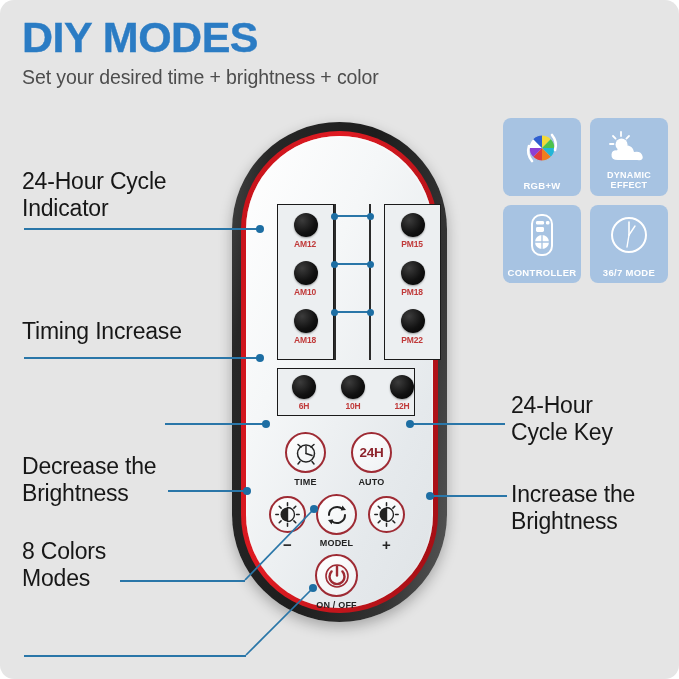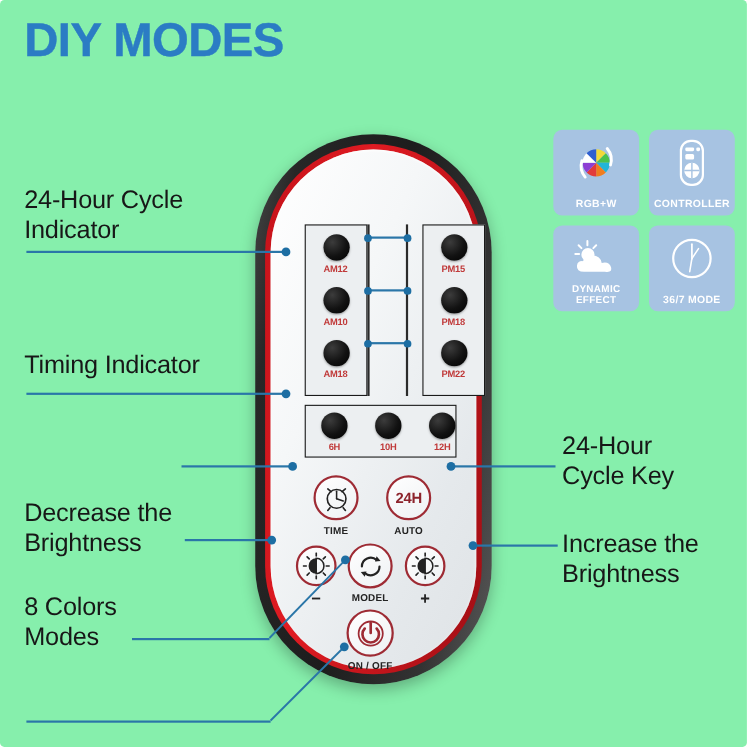--- a/index.html
+++ b/index.html
@@ -5,22 +5,22 @@
   * { box-sizing: border-box; margin: 0; padding: 0; }
   html, body {
     width: 679px; height: 679px;
     font-family: "Liberation Sans", sans-serif;
     background: #ffffff;
     overflow: hidden;
   }
   #root {
     position: relative;
     width: 679px; height: 679px;
-    background: #86efac;
-    border-radius: 4px;
+    background: #e5e5e5;
+    border-radius: 14px;
     overflow: hidden;
   }
 
   
   #header { position: absolute; left: 22px; top: 16px; }
   #title {
     font-size: 43px;
     font-weight: bold;
     letter-spacing: -0.5px;
     color: #2b7cc4;
@@ -192,20 +192,21 @@
   }
   .leader-diag { position: absolute; overflow: visible; }
 </style>
 </head>
 <body>
 
 <div id="root">
 
   <div id="header">
     <div id="title">DIY MODES</div>
+    <div id="subtitle">Set your desired time + brightness + color</div>
   </div>
 
   <div id="badges">
 
     <div class="badge">
       <div class="badge-icon">
         <svg width="40" height="40" viewBox="0 0 40 40">
           <g>
             <path d="M20 20 L20 7 A13 13 0 0 1 29.2 10.8 Z" fill="#f2d93a"></path>
             <path d="M20 20 L29.2 10.8 A13 13 0 0 1 33 20 Z" fill="#4cc24c"></path>
@@ -219,48 +220,48 @@
           <circle cx="20" cy="20" r="13" fill="none" stroke="#a7c3e2" stroke-width="1.2"></circle>
           <path d="M30 7 A16 16 0 0 1 33 22" fill="none" stroke="#ffffff" stroke-width="2.6" stroke-linecap="round"></path>
           <path d="M10 33 A16 16 0 0 1 7 18" fill="none" stroke="#ffffff" stroke-width="2.6" stroke-linecap="round"></path>
         </svg>
       </div>
       <div class="badge-label">RGB+W</div>
     </div>
 
     <div class="badge">
       <div class="badge-icon">
-        <svg width="32" height="44" viewBox="0 0 32 44">
-          <rect x="6" y="2" width="20" height="40" rx="9" fill="none" stroke="#ffffff" stroke-width="2"></rect>
-          <rect x="10" y="8" width="8" height="3.4" rx="1.2" fill="#ffffff"></rect>
-          <rect x="20" y="8" width="3.4" height="3.4" rx="1.2" fill="#ffffff"></rect>
-          <rect x="10" y="14" width="8" height="5" rx="1.4" fill="#ffffff"></rect>
-          <circle cx="16" cy="29" r="7" fill="#ffffff"></circle>
-          <line x1="16" y1="22" x2="16" y2="36" stroke="#a7c3e2" stroke-width="1.3"></line>
-          <line x1="9" y1="29" x2="23" y2="29" stroke="#a7c3e2" stroke-width="1.3"></line>
-        </svg>
-      </div>
-      <div class="badge-label">CONTROLLER</div>
-    </div>
-
-    <div class="badge">
-      <div class="badge-icon">
         <svg width="46" height="38" viewBox="0 0 46 38">
           <g stroke="#ffffff" stroke-width="1.8" stroke-linecap="round">
             <line x1="15" y1="3" x2="15" y2="7"></line>
             <line x1="7" y1="7" x2="9.6" y2="9.6"></line>
             <line x1="23" y1="7" x2="20.4" y2="9.6"></line>
             <line x1="4" y1="15" x2="7.5" y2="15"></line>
           </g>
           <circle cx="15.5" cy="15.5" r="6" fill="#ffffff"></circle>
           <path d="M12 31 Q5 31 5.5 25.5 Q6 21 11 21.4 Q13 15.5 19.5 16 Q27 16.5 28 23 Q35 21.5 36.5 27 Q38 32 31 31 Z" fill="#ffffff"></path>
         </svg>
       </div>
       <div class="badge-label two-line" style="white-space:pre-line;">DYNAMIC
 EFFECT</div>
+    </div>
+
+    <div class="badge">
+      <div class="badge-icon">
+        <svg width="32" height="44" viewBox="0 0 32 44">
+          <rect x="6" y="2" width="20" height="40" rx="9" fill="none" stroke="#ffffff" stroke-width="2"></rect>
+          <rect x="10" y="8" width="8" height="3.4" rx="1.2" fill="#ffffff"></rect>
+          <rect x="20" y="8" width="3.4" height="3.4" rx="1.2" fill="#ffffff"></rect>
+          <rect x="10" y="14" width="8" height="5" rx="1.4" fill="#ffffff"></rect>
+          <circle cx="16" cy="29" r="7" fill="#ffffff"></circle>
+          <line x1="16" y1="22" x2="16" y2="36" stroke="#a7c3e2" stroke-width="1.3"></line>
+          <line x1="9" y1="29" x2="23" y2="29" stroke="#a7c3e2" stroke-width="1.3"></line>
+        </svg>
+      </div>
+      <div class="badge-label">CONTROLLER</div>
     </div>
 
     <div class="badge">
       <div class="badge-icon">
         <svg width="42" height="42" viewBox="0 0 42 42">
           <circle cx="21" cy="21" r="17" fill="none" stroke="#ffffff" stroke-width="2"></circle>
           <line x1="21" y1="21" x2="21" y2="8" stroke="#ffffff" stroke-width="1.6" stroke-linecap="round"></line>
           <line x1="21" y1="21" x2="27" y2="12" stroke="#ffffff" stroke-width="1.4" stroke-linecap="round"></line>
           <line x1="21" y1="21" x2="19" y2="33" stroke="#ffffff" stroke-width="1.4" stroke-linecap="round"></line>
         </svg>
@@ -390,21 +391,21 @@
       <div class="key-caption" style="left:55.5px; top:464px;">ON / OFF</div>
 
     </div>
   </div>
 
   <div class="callout" style="left:22px; top:168px; width:210px;">24-Hour Cycle
 Indicator</div>
   <div class="leader" style="left:24px; top:228px; width:235px;"></div>
   <div class="leader-dot" style="left:256px; top:224.5px;"></div>
 
-  <div class="callout" style="left:22px; top:318px; width:230px;">Timing Indicator</div>
+  <div class="callout" style="left:22px; top:318px; width:230px;">Timing Increase</div>
   <div class="leader" style="left:24px; top:357px; width:235px;"></div>
   <div class="leader-dot" style="left:256px; top:353.5px;"></div>
 
   <div class="leader" style="left:165px; top:423px; width:100px;"></div>
   <div class="leader-dot" style="left:262px; top:419.5px;"></div>
 
   <div class="callout" style="left:22px; top:453px; width:200px;">Decrease the
 Brightness</div>
   <div class="leader" style="left:168px; top:490px; width:78px;"></div>
   <div class="leader-dot" style="left:243px; top:486.5px;"></div>

